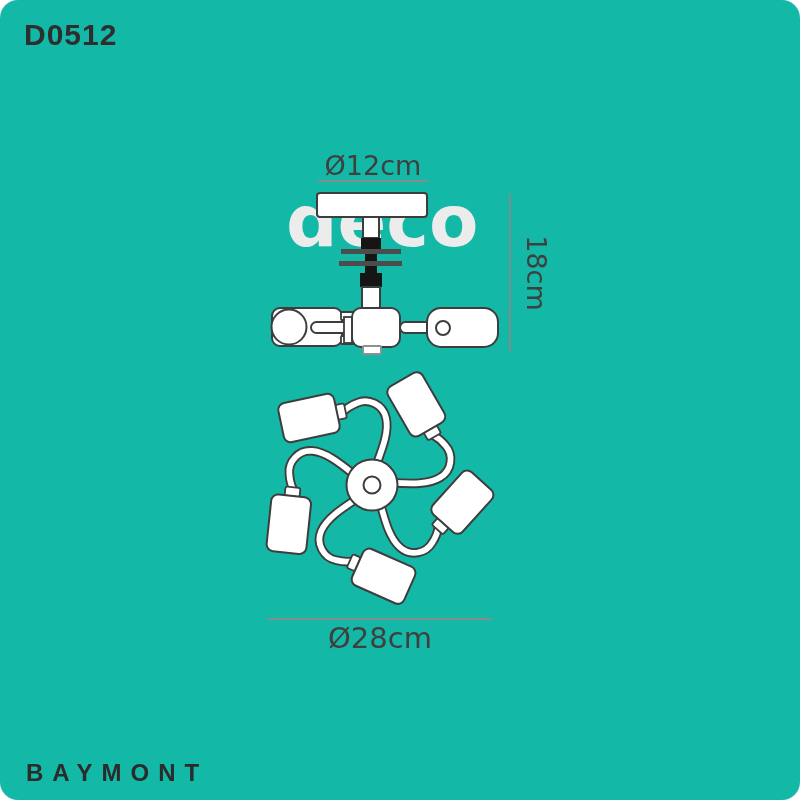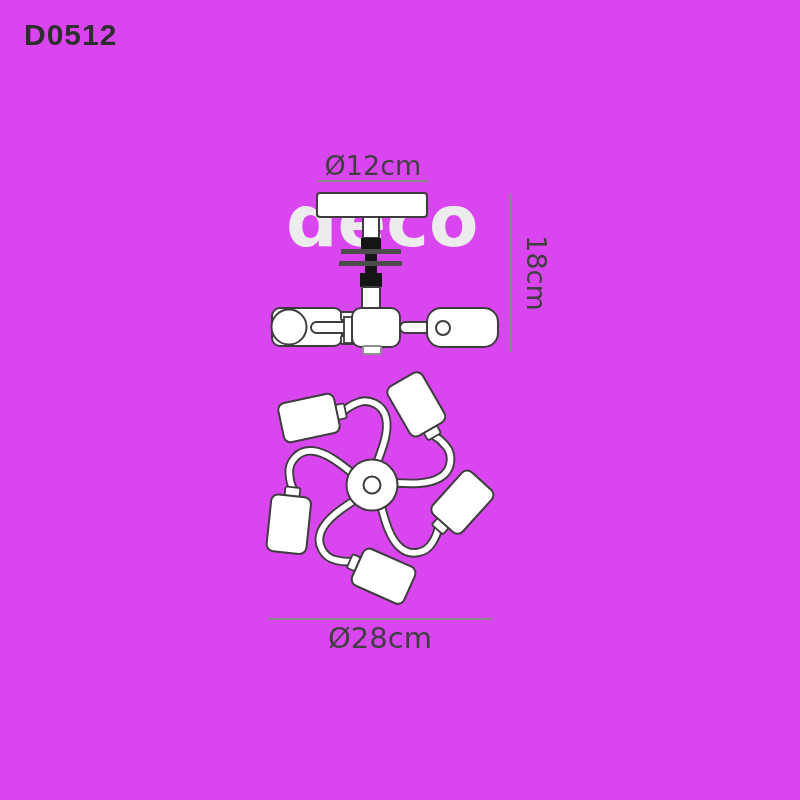--- a/index.html
+++ b/index.html
@@ -1,22 +1,23 @@
 <!DOCTYPE html>
 <html><head>
 <meta charset="utf-8">
 <style>
   html, body { margin: 0; padding: 0; background: #ffffff; }
   .page {
     position: relative;
     width: 800px;
     height: 800px;
-    background: #d946ef;
+    background: #14b8a6;
     overflow: hidden;
     font-family: "DejaVu Sans", "Liberation Sans", sans-serif;
+    border-radius: 18px;
   }
   .product-code {
     position: absolute;
     left: 24px;
     top: 18px;
     font-size: 30px;
     font-weight: 600;
     letter-spacing: 1px;
     color: #2e2e2e;
     font-family: "Liberation Sans", sans-serif;
@@ -135,13 +136,14 @@
       </g>
 
       <circle class="outline" cx="372" cy="485" r="25.5"></circle>
       <circle class="outline" cx="372" cy="485" r="8.5"></circle>
 
       <line class="dimline" x1="268" y1="619" x2="492" y2="619"></line>
       <text class="dim dim-lg" x="380" y="648" text-anchor="middle">Ø28cm</text>
     </g>
   </svg>
 
+  <div class="brand">BAYMONT</div>
 </div>
 
 </body></html>

